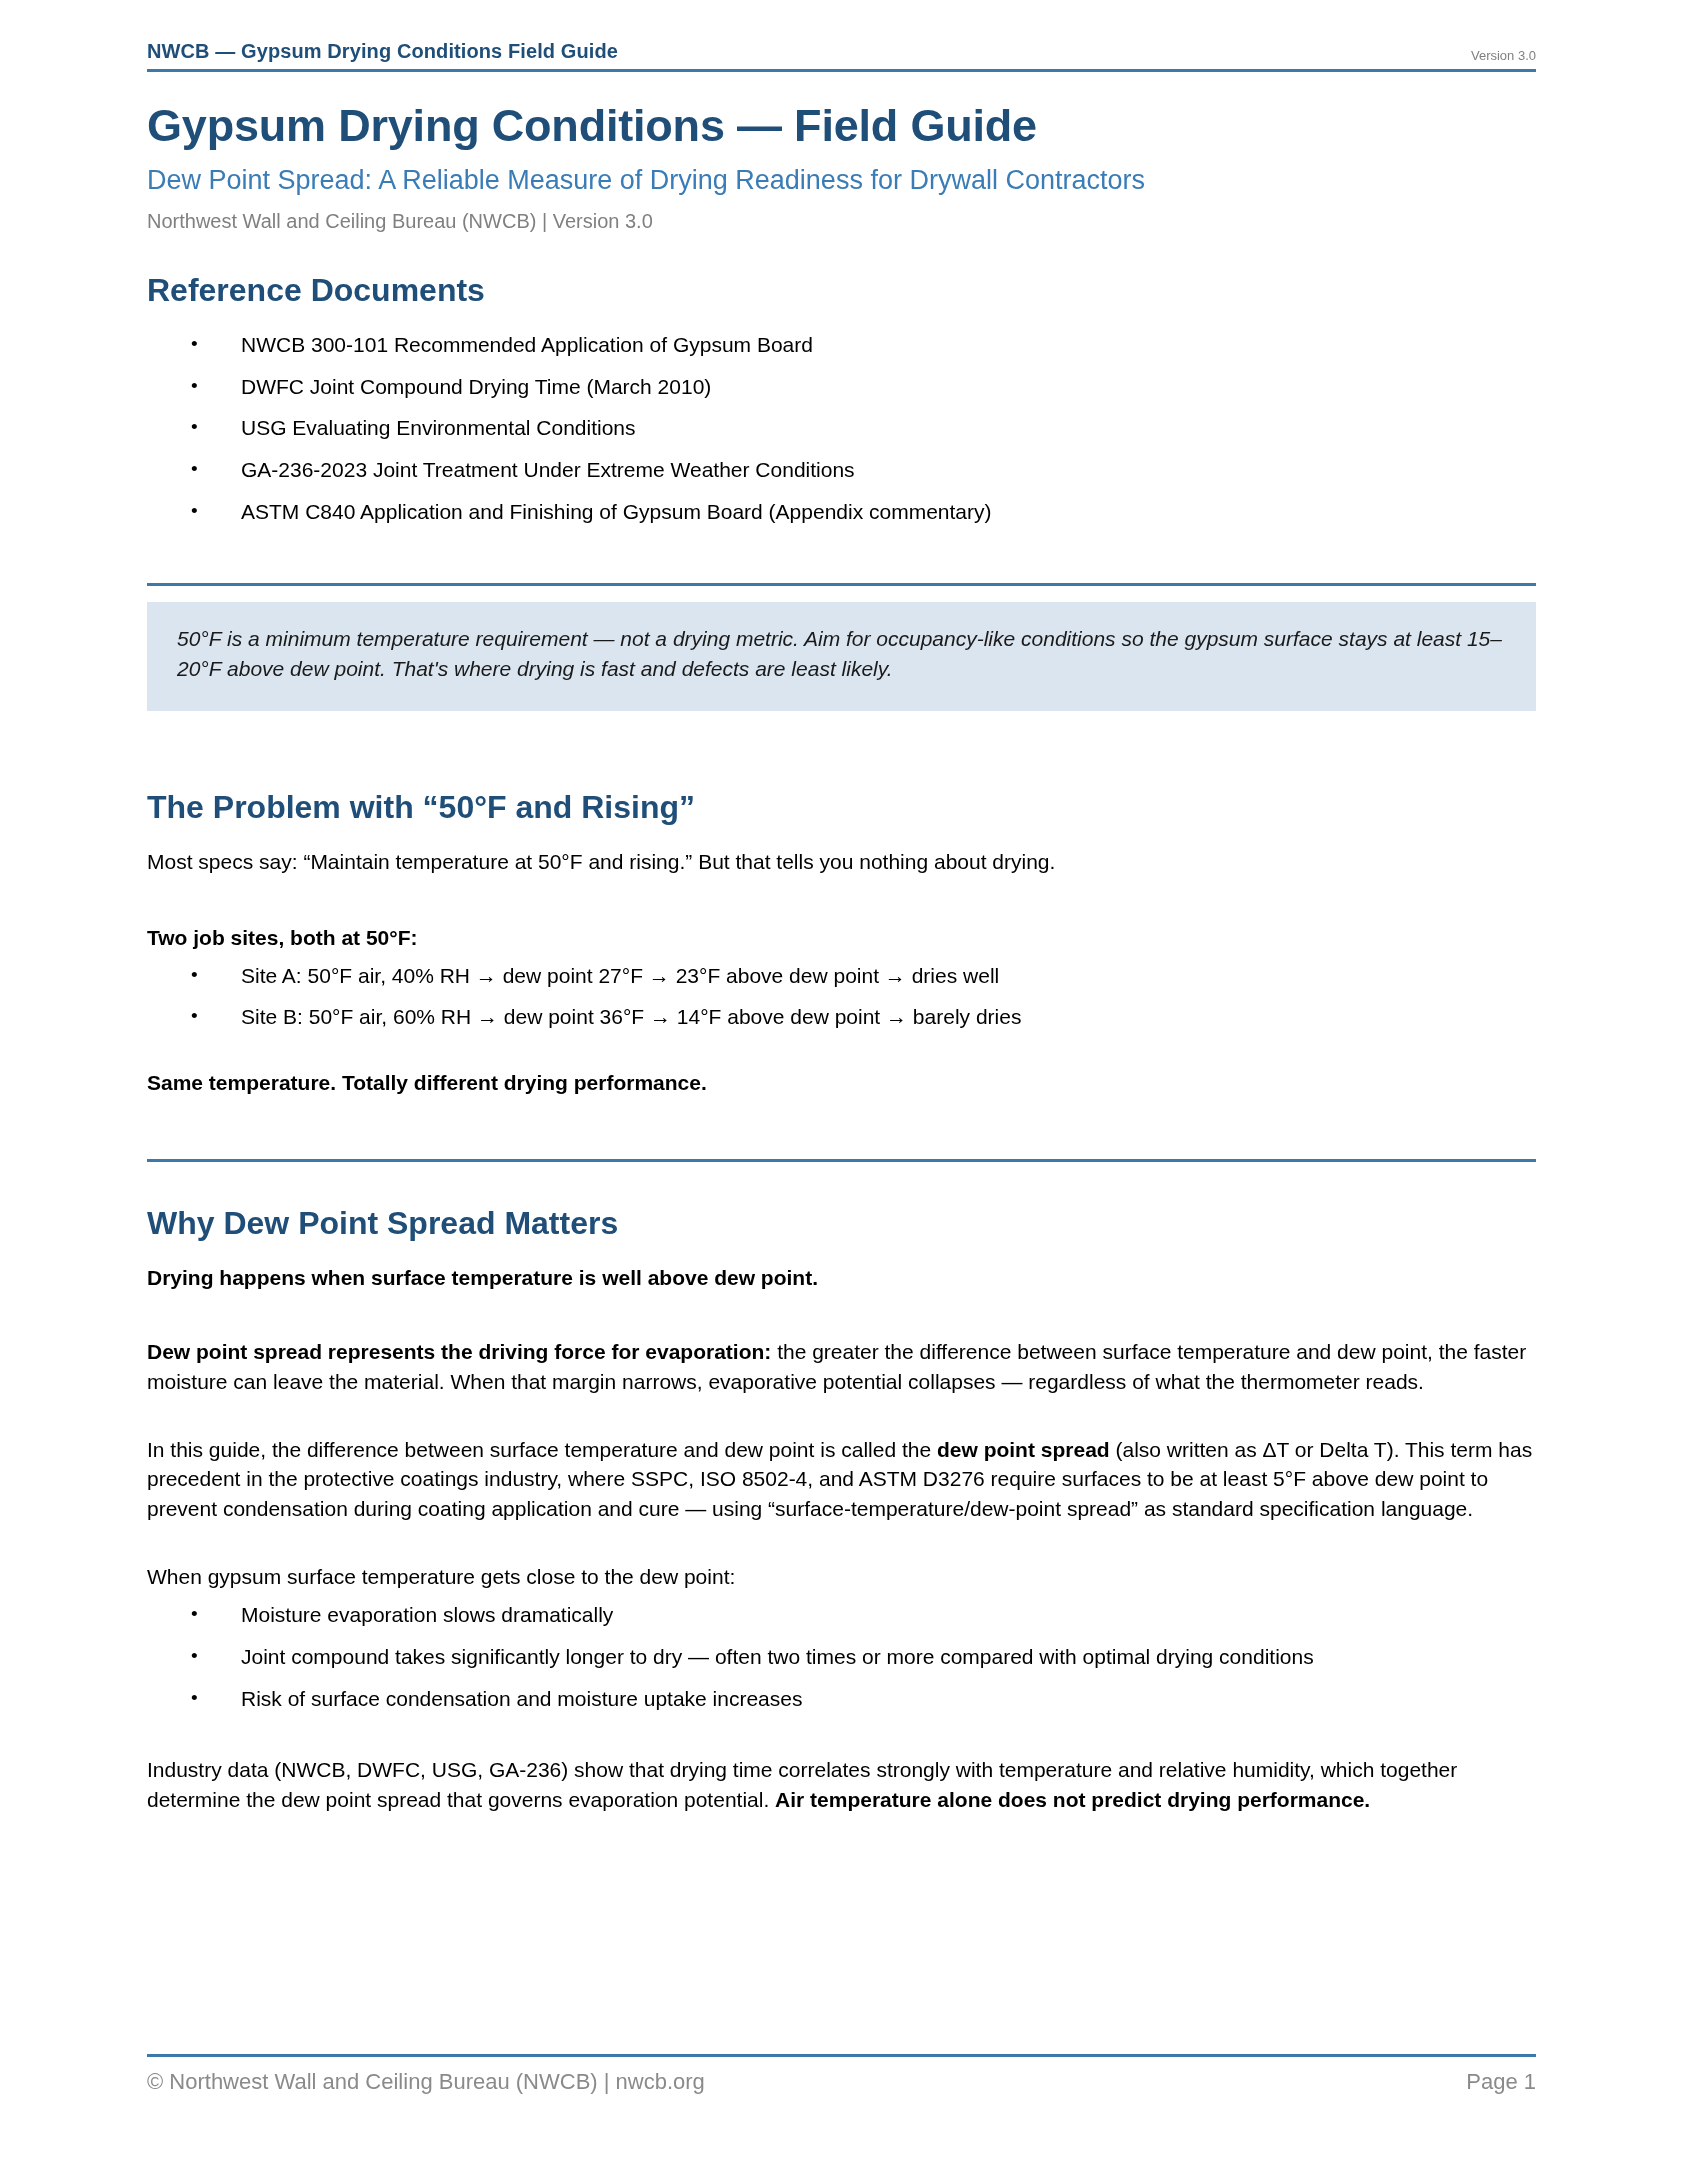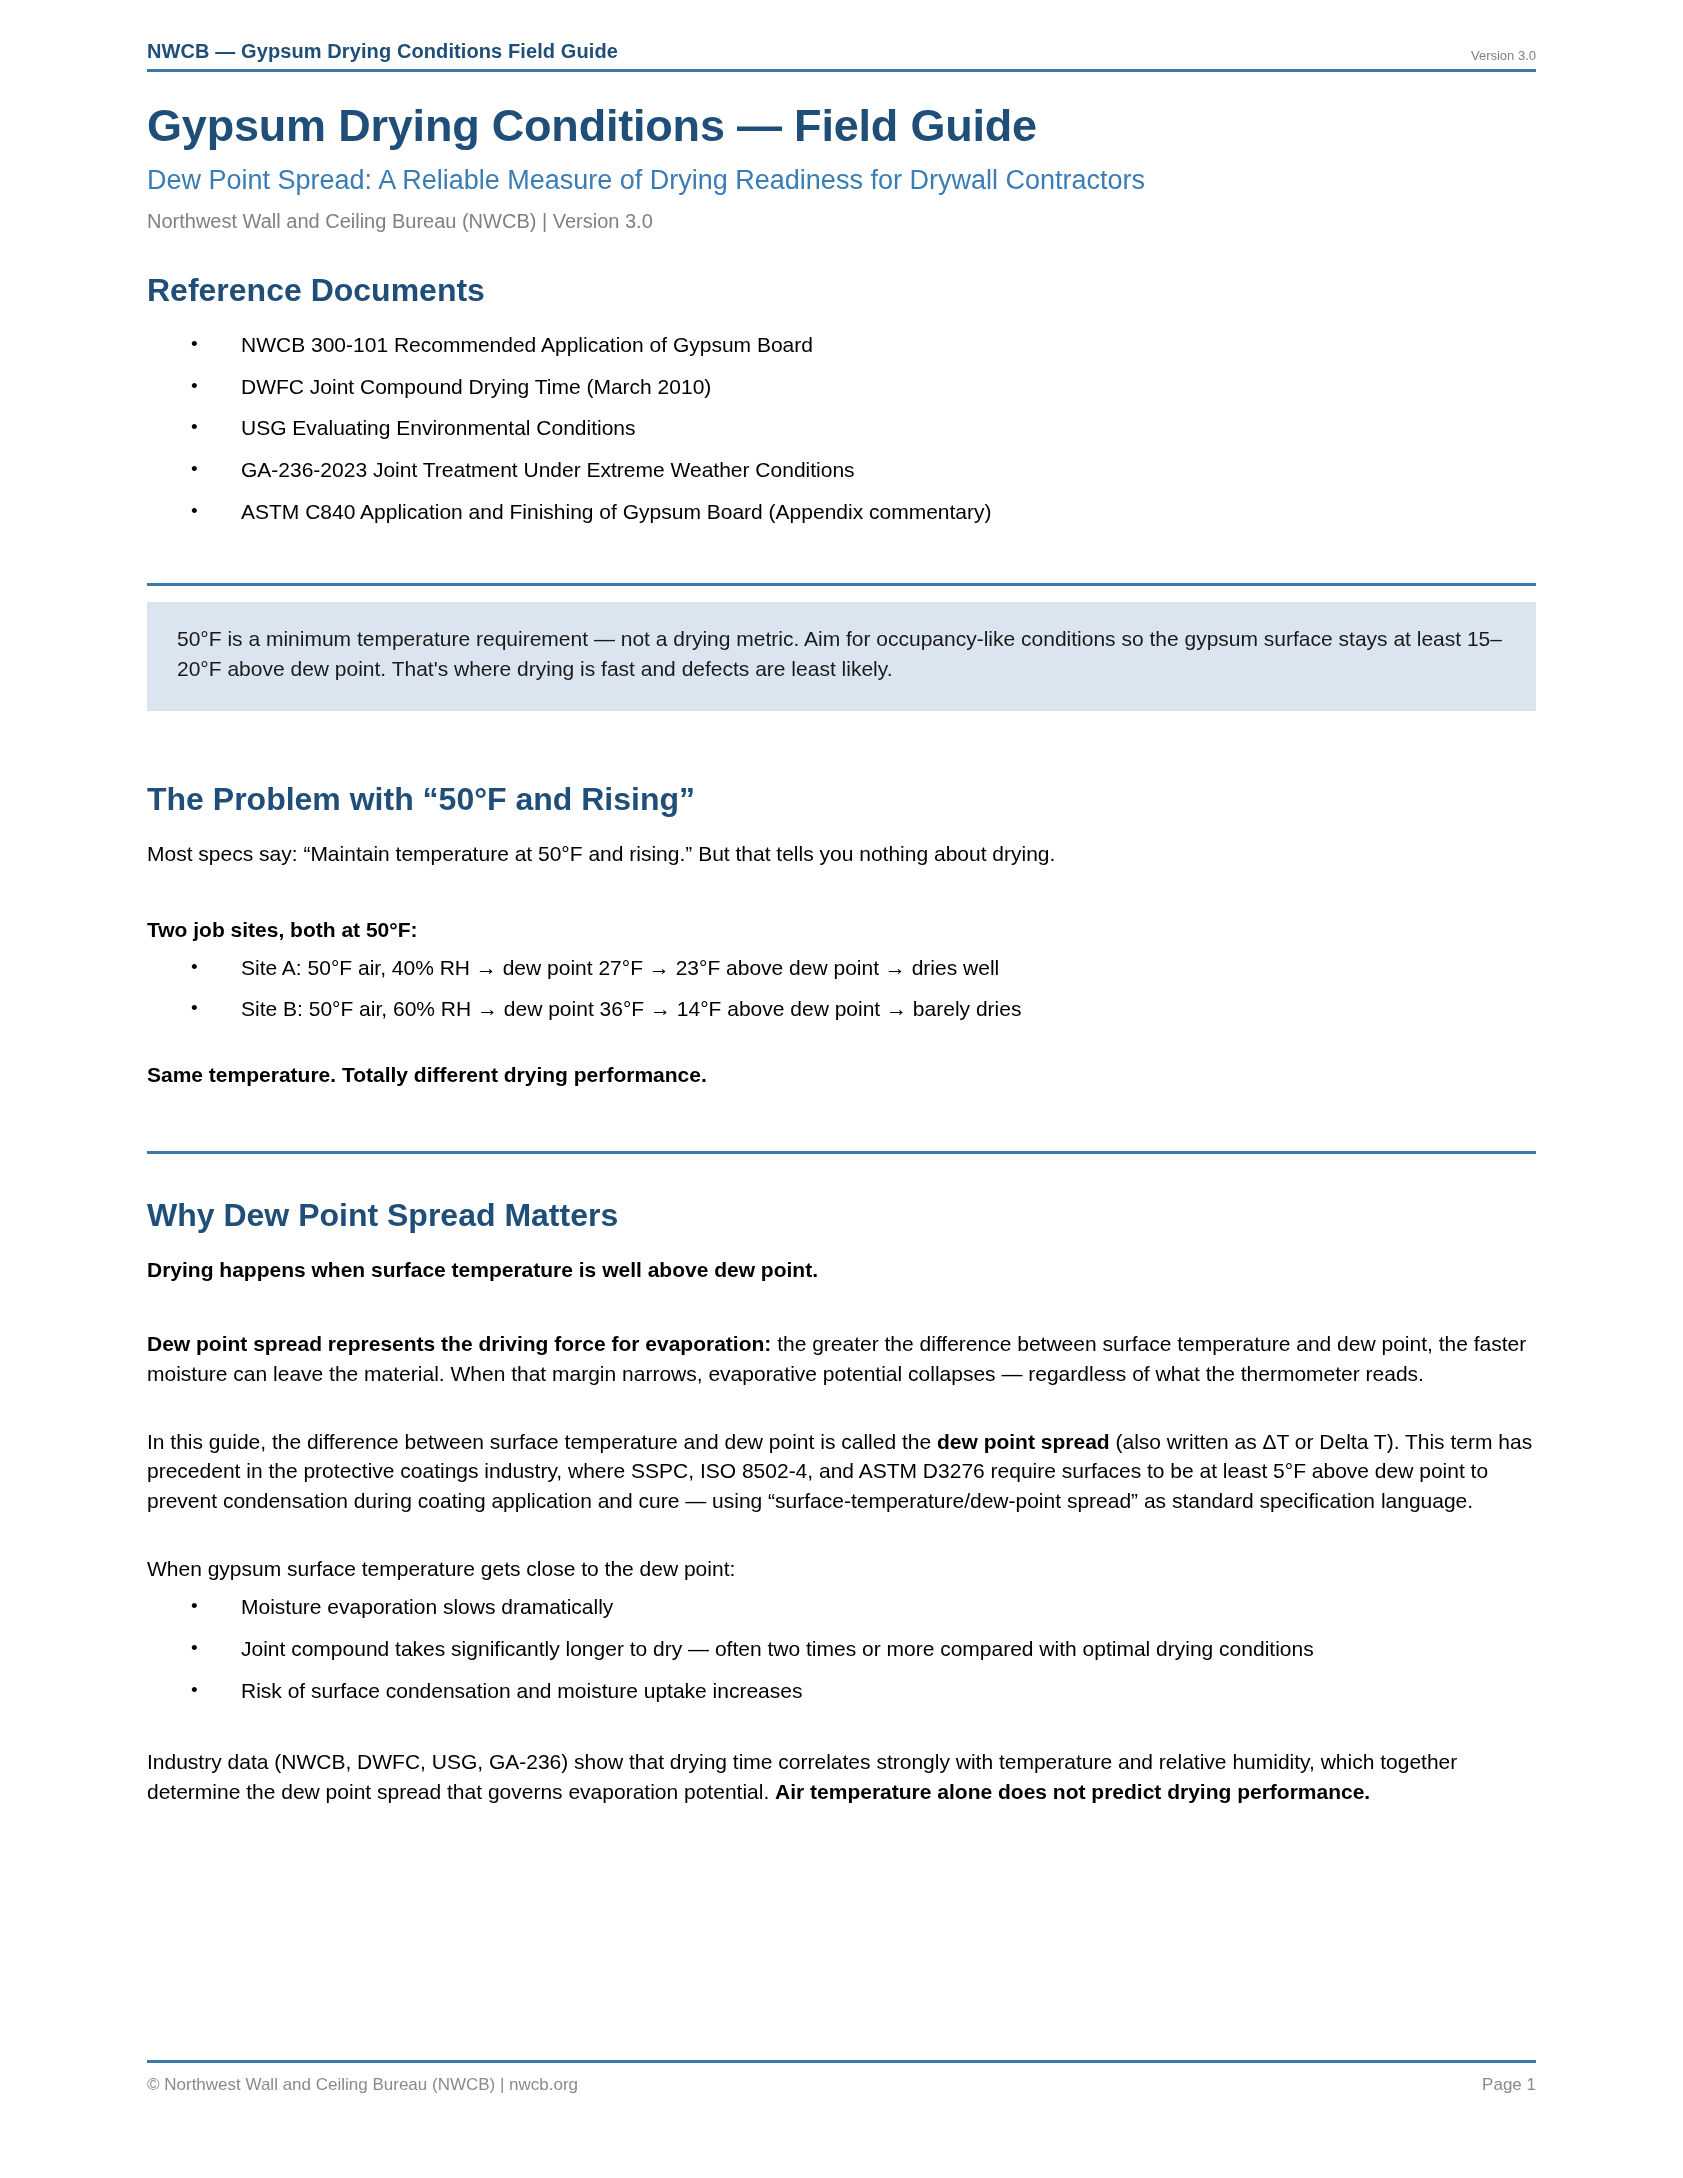--- a/index.html
+++ b/index.html
@@ -106,21 +106,22 @@
     top: 0;
     font-size: 19px;
     line-height: 1.5;
     color: #000000;
   }
 
   
   .callout {
     background: #dbe5f0;
     padding: 22px 30px 26px 30px;
-    margin: 16px 0 0 0;
+    margin: 16px 0 8px 0;
+    font-style: italic;
   }
   .callout p {
     margin: 0;
     font-size: 21px;
     line-height: 1.45;
     color: #1a1a1a;
   }
 
   
   .section-rule {
@@ -149,21 +150,21 @@
     height: 3px;
     background: #3c78a8;
     margin-bottom: 12px;
   }
   .footer-row {
     display: flex;
     align-items: baseline;
     justify-content: space-between;
   }
   .footer-left, .footer-right {
-    font-size: 17px;
+    font-size: 22px;
     color: #8a8a8a;
   }
 </style>
 </head>
 <body>
 
 <div class="page">
 
   <div class="doc-header">
     <div class="doc-header-left">NWCB — Gypsum Drying Conditions Field Guide</div>

